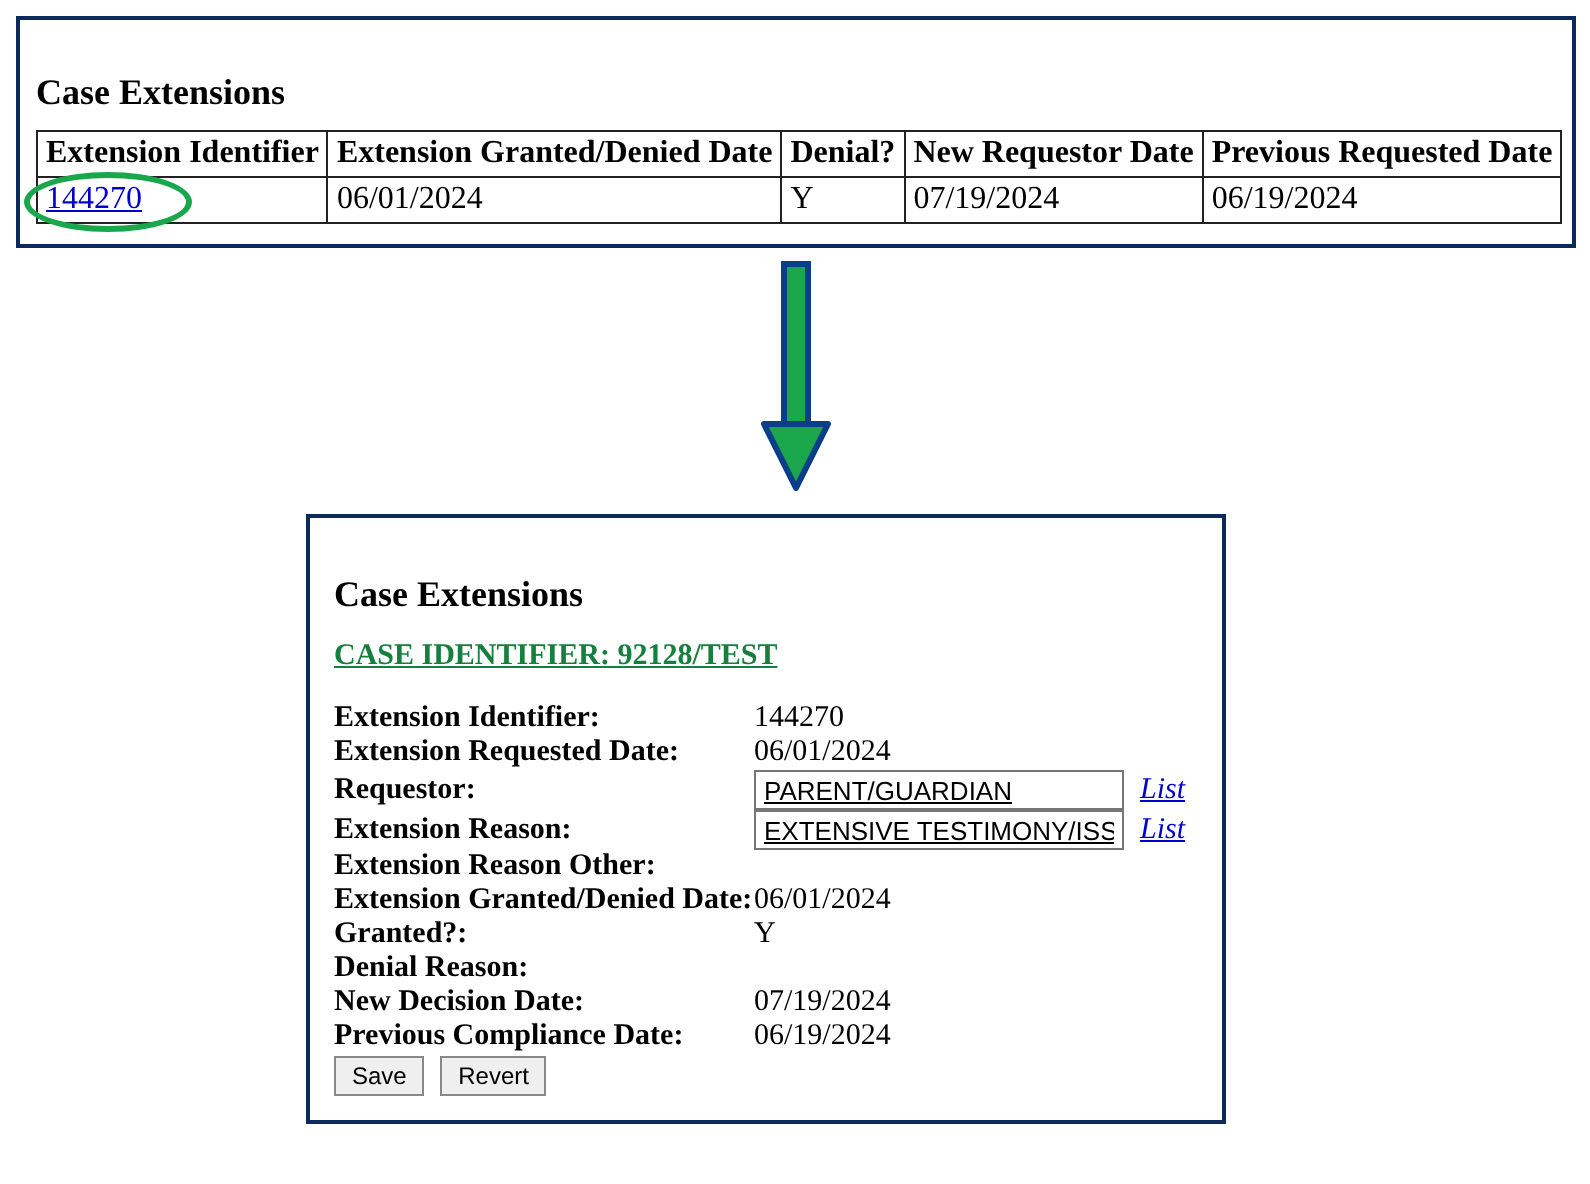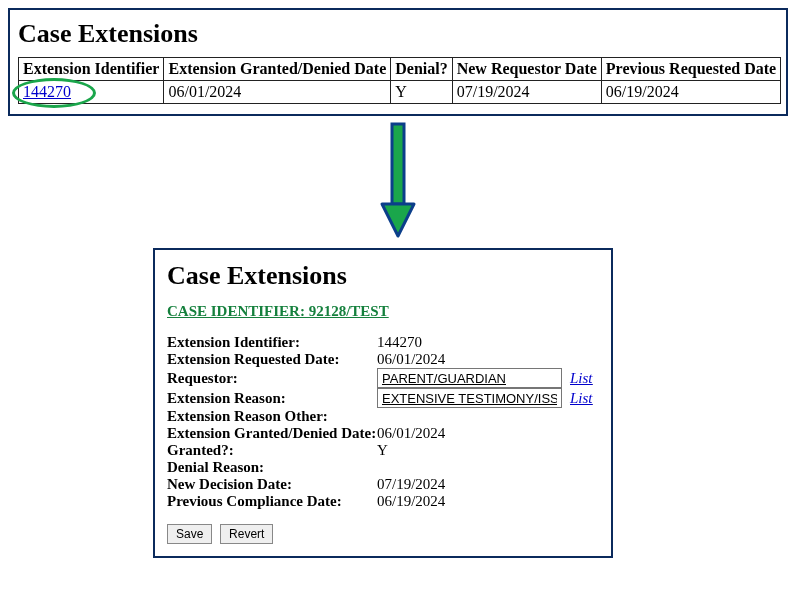--- a/index.html
+++ b/index.html
@@ -12,23 +12,23 @@
   }
   .panel {
     border: 2px solid #0b2a5c;
     padding: 6px 8px 10px 8px;
     box-sizing: border-box;
   }
   .top-panel {
     width: 780px;
   }
   .panel-title {
-    font-size: 26px;
-    font-weight: bold;
-    margin: 3px 0 8px 0;
+    font-size: 18px;
+    font-weight: bold;
+    margin: 20px 0 8px 0;
   }
   table.list {
     border-collapse: collapse;
     width: 100%;
   }
   table.list th, table.list td {
     border: 1px solid #222;
     padding: 2px 4px;
     text-align: left;
     font-size: 16px;
@@ -99,21 +99,21 @@
     height: 20px;
     padding: 1px 4px;
     box-sizing: border-box;
     border: 1px solid #767676;
     background: #fff;
   }
   .italic-link {
     font-style: italic;
   }
   .btnbar {
-    margin-top: 14px;
+    margin-top: 1px;
   }
   button.small {
     font-family: Arial, sans-serif;
     font-size: 12px;
     padding: 2px 8px;
     margin-right: 4px;
     border: 1px solid #888;
     background: #efefef;
     cursor: pointer;
   }

